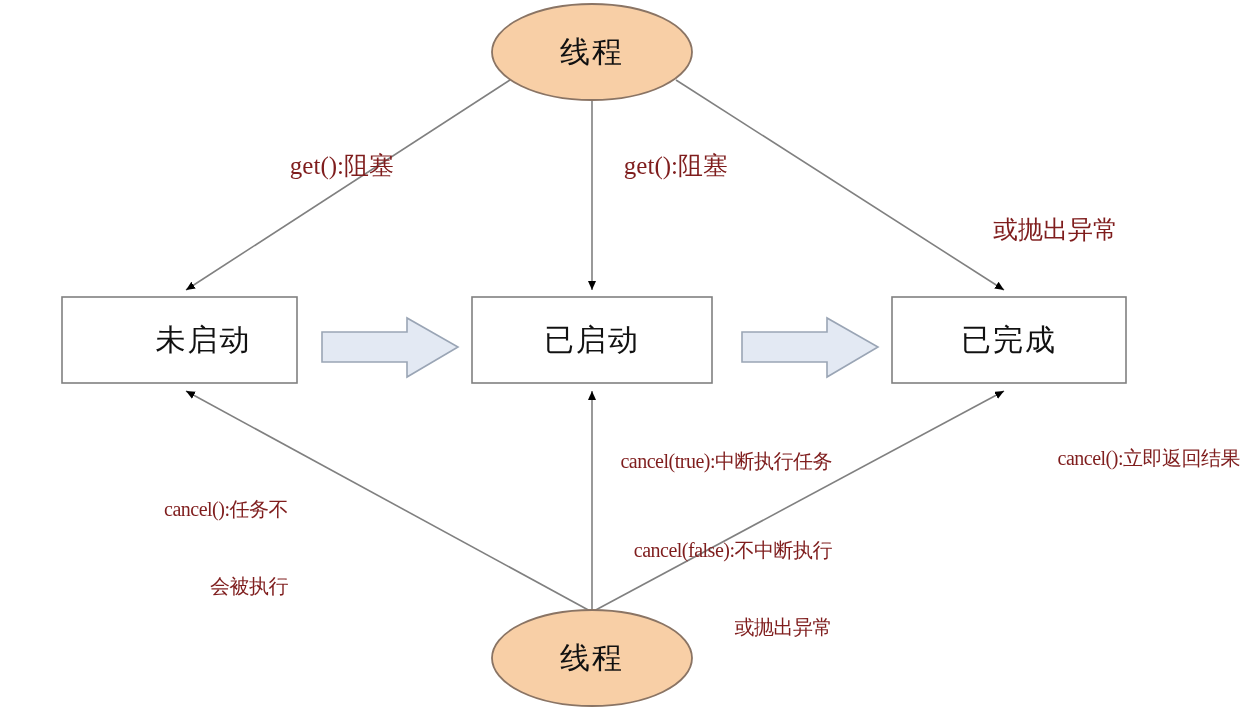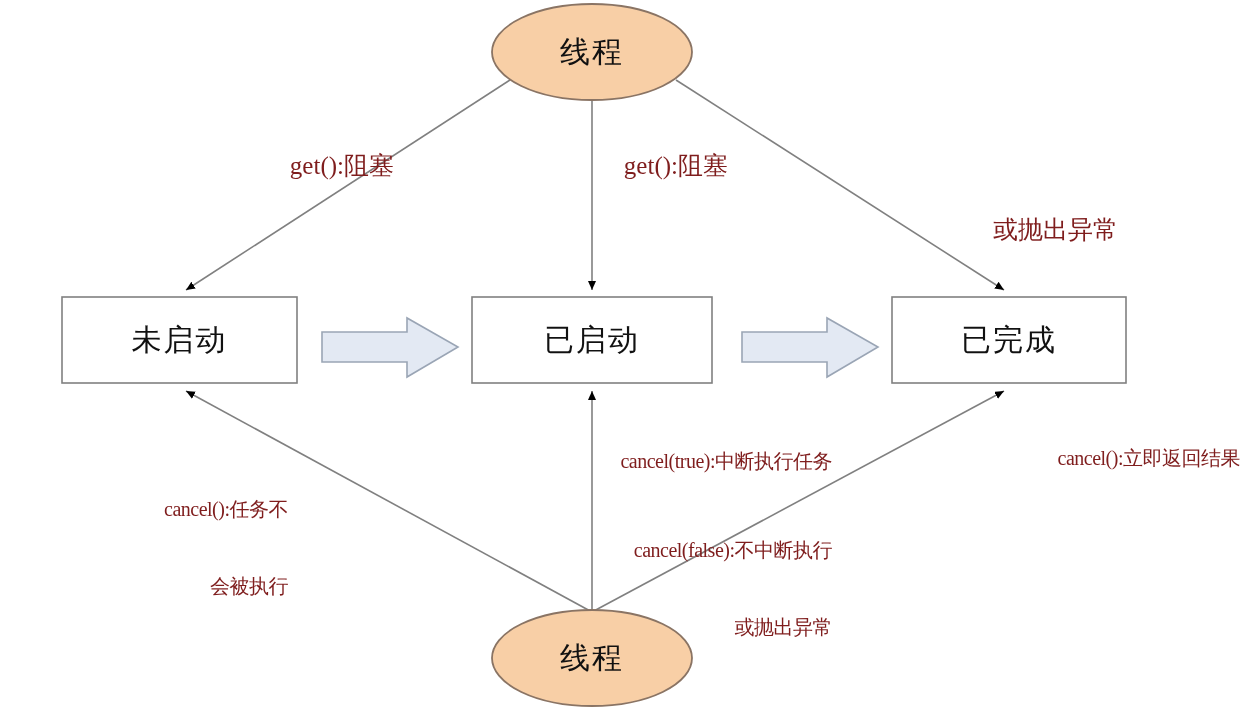--- a/index.html
+++ b/index.html
@@ -88,21 +88,21 @@
 
     <path d="M322,332 L407,332 L407,318 L458,347 L407,377 L407,362 L322,362 z" fill="#E3E9F3" stroke="#9AA5B5" stroke-width="1.6" stroke-linejoin="miter"></path>
     <path d="M742,332 L827,332 L827,318 L878,347 L827,377 L827,362 L742,362 z" fill="#E3E9F3" stroke="#9AA5B5" stroke-width="1.6" stroke-linejoin="miter"></path>
 
     <ellipse cx="592" cy="52" rx="100" ry="48" fill="#F8CFA6" stroke="#8A7464" stroke-width="1.8"></ellipse>
     <ellipse cx="592" cy="658" rx="100" ry="48" fill="#F8CFA6" stroke="#8A7464" stroke-width="1.8"></ellipse>
   </svg>
 
   <div class="node-text" style="left:492px; top:22px; width:200px; height:60px;">线程</div>
 
-  <div class="node-text" style="left:62px; top:297px; width:235px; height:86px;">未启动</div>
+  <div class="node-text" style="left:62px; top:297px; width:235px; height:86px;padding-left:24px;">未启动</div>
 
   <div class="node-text" style="left:472px; top:297px; width:240px; height:86px;">已启动</div>
 
   <div class="node-text" style="left:892px; top:297px; width:234px; height:86px;">已完成</div>
 
   <div class="node-text" style="left:492px; top:628px; width:200px; height:60px;">线程</div>
 
   <div class="edge-label" style="left:184px; top:150px; width:210px;">get():阻塞</div>
 
   <div class="edge-label" style="left:518px; top:150px; width:210px;">get():阻塞</div>

